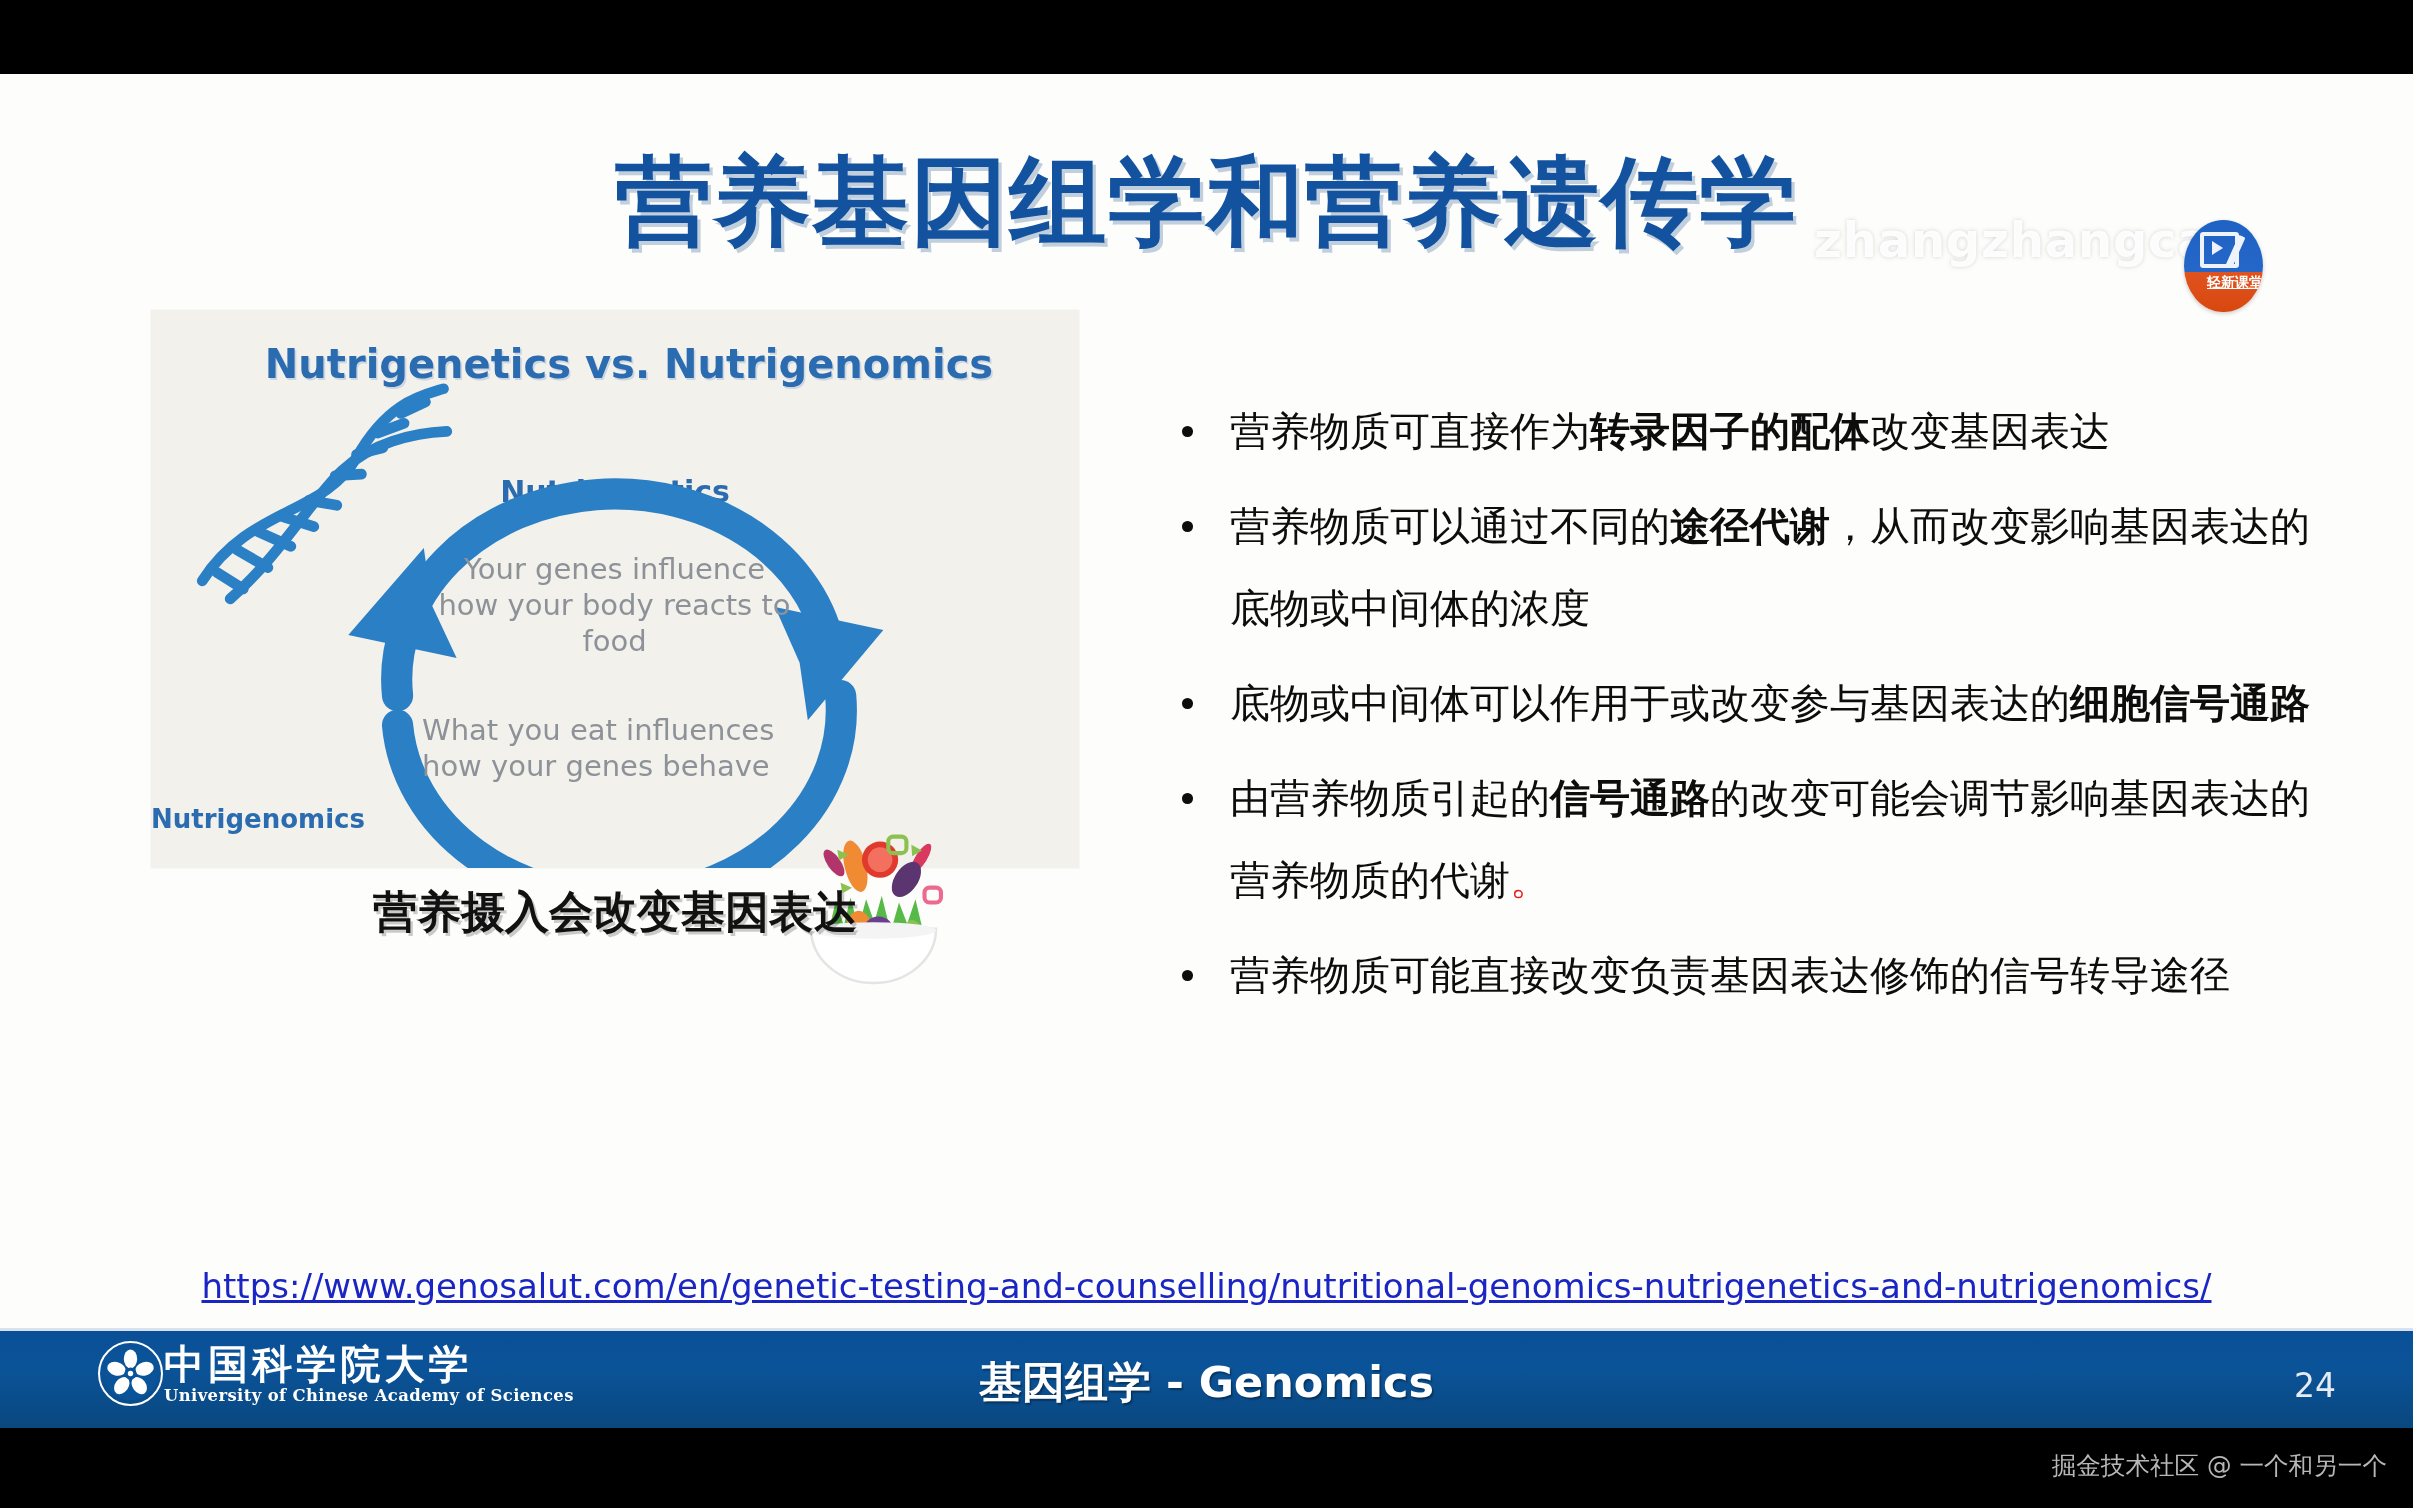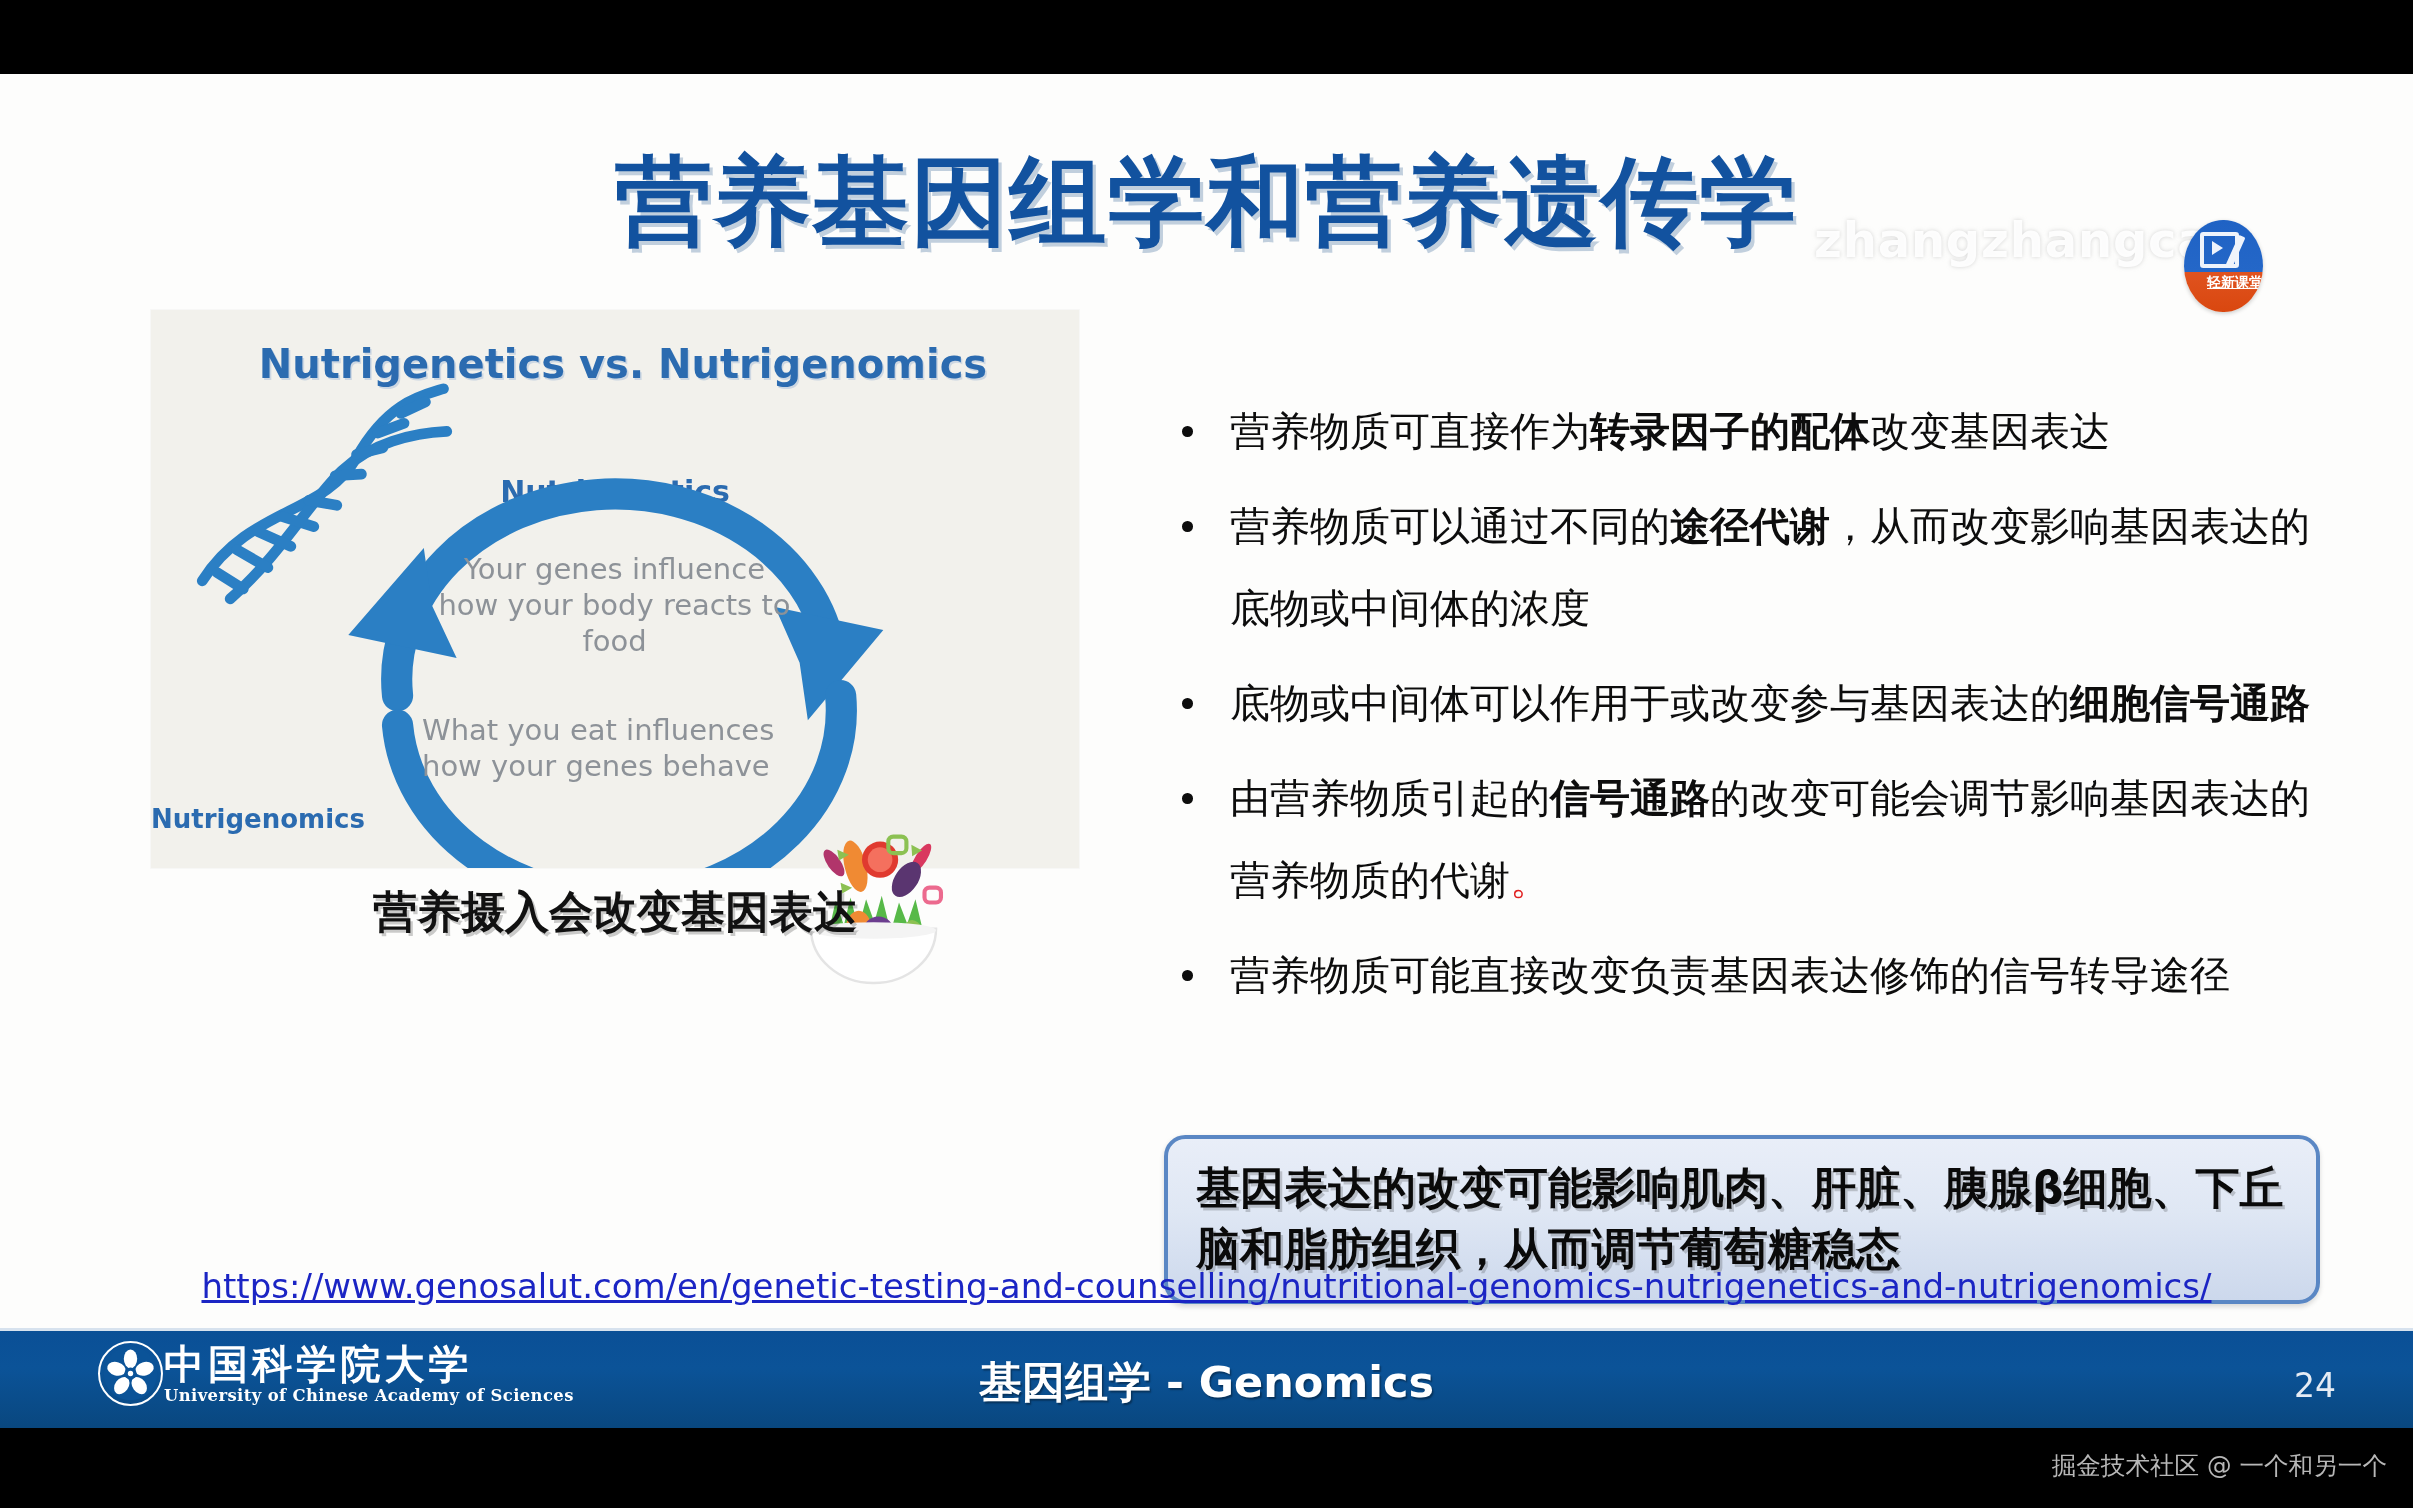--- a/index.html
+++ b/index.html
@@ -118,21 +118,21 @@
   
   .diagram-panel {
     position: absolute;
     left: 151px; top: 236px;
     width: 928px; height: 558px;
     background: #f2f1ec;
     box-shadow: 0 0 0 0.8px rgba(0,0,0,.03);
   }
   .diagram-heading {
     position: absolute;
-    left: 8px; top: 31px;
+    left: 14px; top: 31px;
     width: 928px;
     text-align: center;
     font-size: 40px;
     font-weight: bold;
     color: #2b6bb0;
     text-shadow: 1.6px 1.6px 0 rgba(160,185,215,.45);
     font-family: "DejaVu Sans", sans-serif;
   }
   .label-nutrigenetics {
     position: absolute;
@@ -409,23 +409,20 @@
     <div class="diagram-caption">营养摄入会改变基因表达</div>
 
     <div class="bullets">
         <div class="bullet-row"><span>营养物质可直接作为</span><b>转录因子的配体</b><span>改变基因表达</span></div>
         <div class="bullet-row"><span>营养物质可以通过不同的</span><b>途径代谢</b><span>，从而改变影响基因表达的底物或中间体的浓度</span></div>
         <div class="bullet-row"><span>底物或中间体可以作用于或改变参与基因表达的</span><b>细胞信号通路</b></div>
         <div class="bullet-row"><span>由营养物质引起的</span><b>信号通路</b><span>的改变可能会调节影响基因表达的营养物质的代谢</span><span class="red-dot">。</span></div>
         <div class="bullet-row"><span>营养物质可能直接改变负责基因表达修饰的信号转导途径</span></div>
       </div>
 
-    <div class="callout">
-      <div class="callout-text">基因表达的改变可能影响肌肉、肝脏、胰腺β细胞、下丘脑和脂肪组织，从而调节葡萄糖稳态</div>
-    </div>
 
     <div class="source-url">https://www.genosalut.com/en/genetic-testing-and-counselling/nutritional-genomics-nutrigenetics-and-nutrigenomics/</div>
 
     <div class="footer-bar">
       <div class="footer-rule"></div>
 
       <div class="logo-wrap">
         <svg class="logo-mark" viewBox="0 0 100 100">
           <circle cx="50" cy="50" r="47" fill="none" stroke="#ffffff" stroke-width="3"></circle>
           <circle cx="50" cy="50" r="40" fill="#0b5398"></circle>

